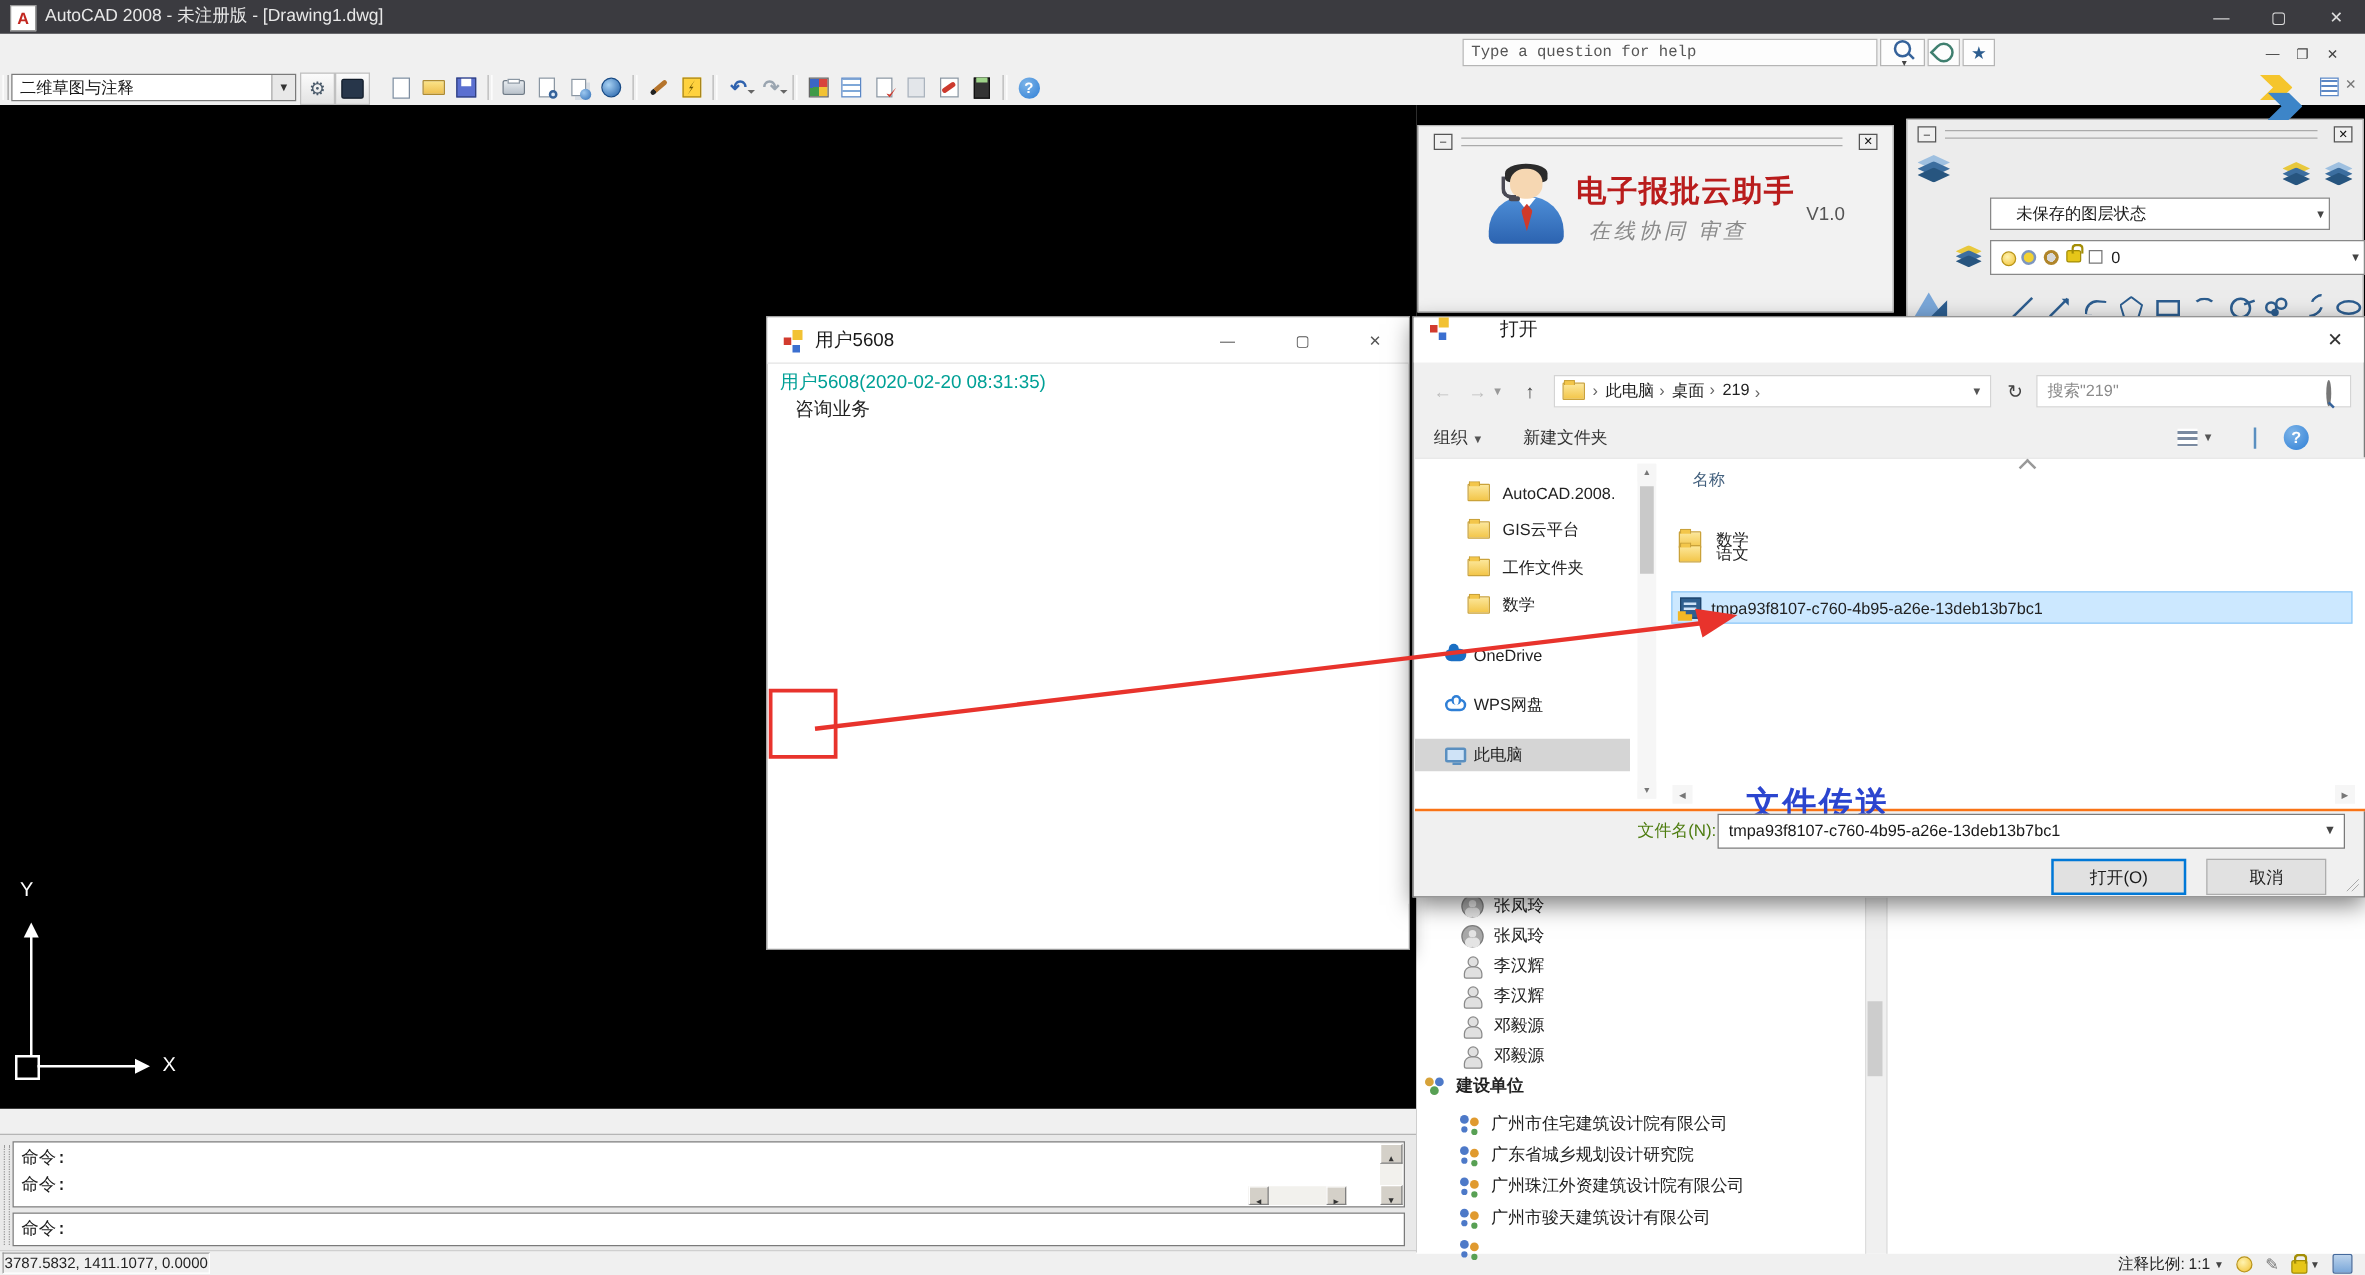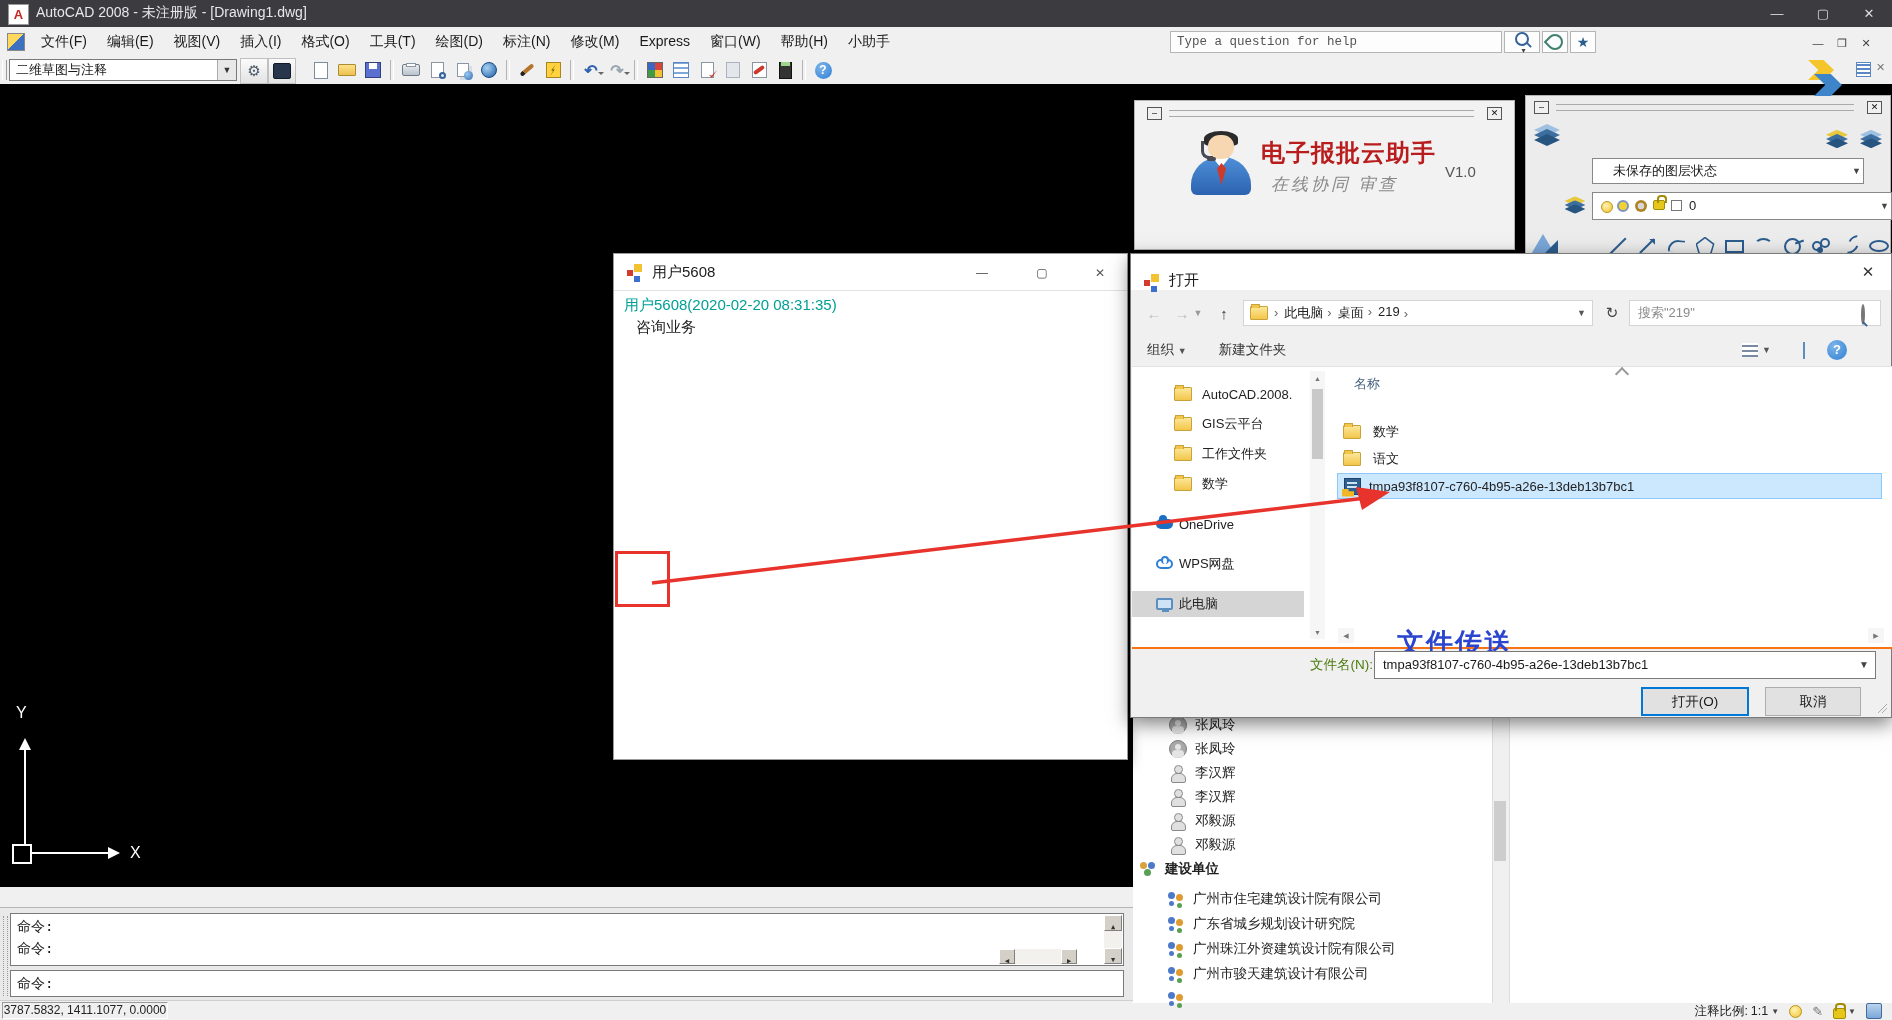--- a/index.html
+++ b/index.html
@@ -189,21 +189,21 @@
   .capture-ic::before{content:"";position:absolute;left:0;top:0;width:22px;height:15px;background:#cfe6ff;border:2px solid #7a8aa0;border-radius:2px;}
   .capture-ic::after{content:"";position:absolute;left:7px;bottom:-1px;width:10px;height:3px;background:#7a8aa0;}
   .cadfile-ic{position:relative;width:24px;height:20px;background:#2e9e8e;border-radius:3px;border:1px solid #1d7c6e;}
   .cadfile-ic::after{content:"";position:absolute;left:4px;top:5px;width:14px;height:3px;background:#fff;box-shadow:0 6px 0 #fff;}
   .cw-sep{position:absolute;top:12px;width:1px;height:32px;background:#d0d0d0;}
   .cw-history{position:absolute;left:150px;top:24px;font-size:14.5px;color:#222;white-space:nowrap;}
   .cw-btnbar{position:absolute;left:1px;bottom:1px;width:511px;height:37px;background:#f0f0f0;border-top:1px solid #d5d5d5;}
   .push-btn{position:absolute;height:25px;background:#e1e1e1;border:1px solid #adadad;box-sizing:border-box;font-size:14px;display:grid;place-items:center;}
   
   .opendlg{position:absolute;left:1130px;top:253px;width:762px;height:465px;background:#f0f0f0;border:1px solid #7a7a7a;box-shadow:0 6px 18px rgba(0,0,0,.5);box-sizing:border-box;z-index:31;}
-  .od-title{position:absolute;left:0;top:0;width:100%;height:36px;background:#fff;display:flex;align-items:flex-end;}
+  .od-title{position:absolute;left:0;top:0;width:100%;height:36px;background:#fff;display:flex;align-items:flex-start;gap:31px;}
   .od-close{position:absolute;right:0;top:0;width:46px;height:36px;display:grid;place-items:center;font-size:15px;color:#333;}
   .navbtn{position:absolute;top:46px;width:26px;height:26px;display:grid;place-items:center;font-size:15px;}
   .crumb-box{position:absolute;left:112px;top:46px;width:350px;height:26px;background:#fff;border:1px solid #d4d4d4;box-sizing:border-box;display:flex;align-items:center;font-size:13px;}
   .crumb{padding:0 2px;white-space:nowrap;color:#222;}
   .crumb::before{content:"›";color:#666;padding-right:6px;}
   .folder-ic{position:relative;width:16px;height:12px;background:linear-gradient(#fce79a,#f3c64a);border:1px solid #caa23a;border-radius:1px;margin:0 4px 0 6px;flex:0 0 16px;}
   .folder-ic::before{content:"";position:absolute;left:0;top:-3px;width:7px;height:3px;background:#f3c64a;border:1px solid #caa23a;border-bottom:none;border-radius:1px 1px 0 0;}
   .search-box{position:absolute;left:498px;top:46px;width:252px;height:26px;background:#fff;border:1px solid #d4d4d4;box-sizing:border-box;font-size:13px;color:#8a8a8a;line-height:24px;padding-left:8px;}
   .od-cmdrow{position:absolute;left:0;top:80px;width:100%;height:32px;display:flex;align-items:center;font-size:13.5px;color:#333;}
   .od-body{position:absolute;left:1px;top:112px;width:760px;height:280px;background:#fff;border-top:1px solid #e2e2e2;border-bottom:2px solid #f97316;}
@@ -247,39 +247,20 @@
 <div class="screen">
 
   <div class="titlebar">
     <div class="acad-icon">A</div>
     <div class="title-text">AutoCAD 2008 - 未注册版 - [Drawing1.dwg]</div>
     <div class="winbtn" style="left:1754px;">—</div>
     <div class="winbtn" style="left:1800px;">▢</div>
     <div class="winbtn" style="left:1846px;">✕</div>
   </div>
 
-  <div class="menubar">
-    <div class="dwg-icon"></div>
-    <div style="display:flex;">
-
-    <div class="menu-item">文件(F)</div>
-        <div class="menu-item">编辑(E)</div>
-        <div class="menu-item">视图(V)</div>
-        <div class="menu-item">插入(I)</div>
-        <div class="menu-item">格式(O)</div>
-        <div class="menu-item">工具(T)</div>
-        <div class="menu-item">绘图(D)</div>
-        <div class="menu-item">标注(N)</div>
-        <div class="menu-item">修改(M)</div>
-        <div class="menu-item">Express</div>
-        <div class="menu-item">窗口(W)</div>
-        <div class="menu-item">帮助(H)</div>
-        <div class="menu-item">小助手</div>
-      </div>
-  </div>
   <div class="ic-box ic-input" placeholder="Type a question for help">Type a question for help</div>
   <div class="ic-box ic-btn" style="left:1504px;width:36px;">
       <span class="mag"></span>
       <span style="font-size:8px;color:#444;margin-left:3px;">▾</span>
     </div>
   <div class="ic-box ic-btn" style="left:1542px;width:26px;">
       <span class="dish-ic"></span>
     </div>
   <div class="ic-box ic-btn" style="left:1570px;width:26px;">
       <span class="star-ic">★</span>
@@ -617,21 +598,21 @@
         <div class="thumb"></div>
         <div class="sbtn" style="left:0;bottom:0;width:15px;height:14px;background:#f6f6f6;border:none;color:#777;">▼</div>
       </div>
       <div class="col-header">名称</div>
       <div class="sort-chev"></div>
       <div id="file-rows">
           <div class="file-row" style="top: 52px;">
             <span class="folder-ic" style="margin-left:6px;"></span>
             <span class="lab">数学</span>
           </div>
-          <div class="file-row" style="top: 79px;">
+          <div class="file-row" style="top: 63px;">
             <span class="folder-ic" style="margin-left:6px;"></span>
             <span class="lab">语文</span>
           </div>
           <div class="file-row selected" style="top: 106px;">
             <span class="dwg-file-ic" style="margin-left:6px;"></span>
             <span class="lab">tmpa93f8107-c760-4b95-a26e-13deb13b7bc1</span>
           </div>
         </div>
       <div class="transfer-note">文件传送</div>
       <div class="sbtn" style="left:206px;bottom:4px;width:16px;height:15px;background:#f6f6f6;border:none;color:#777;">◀</div>

